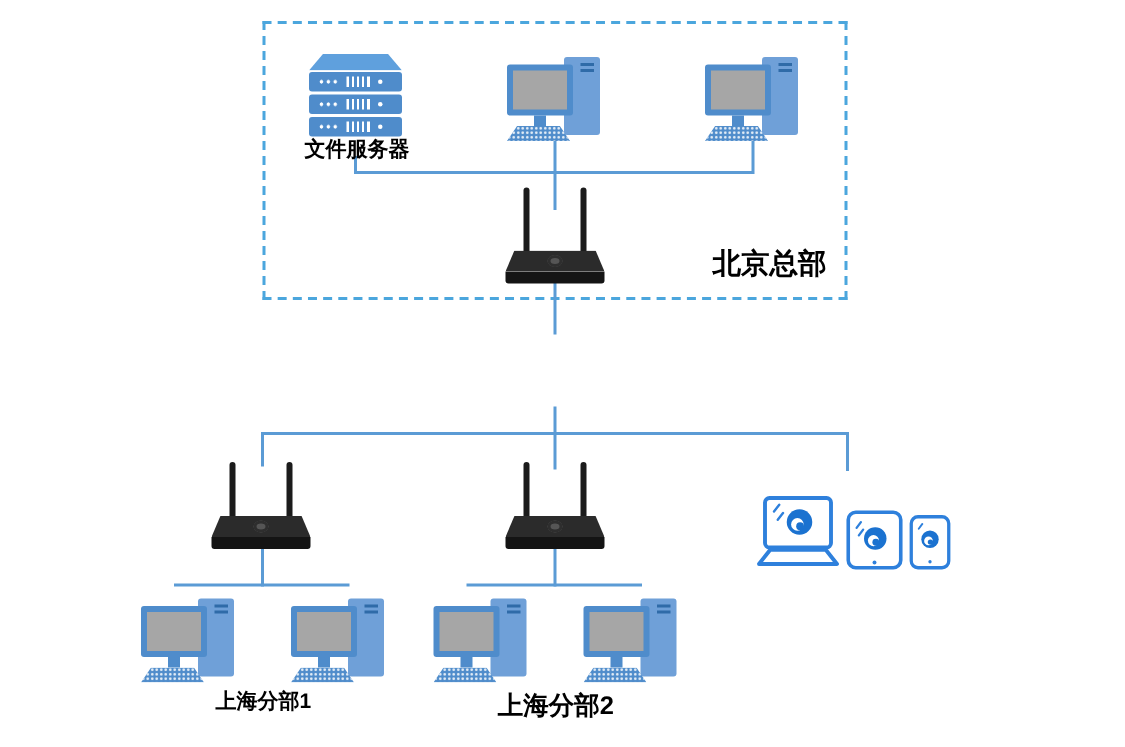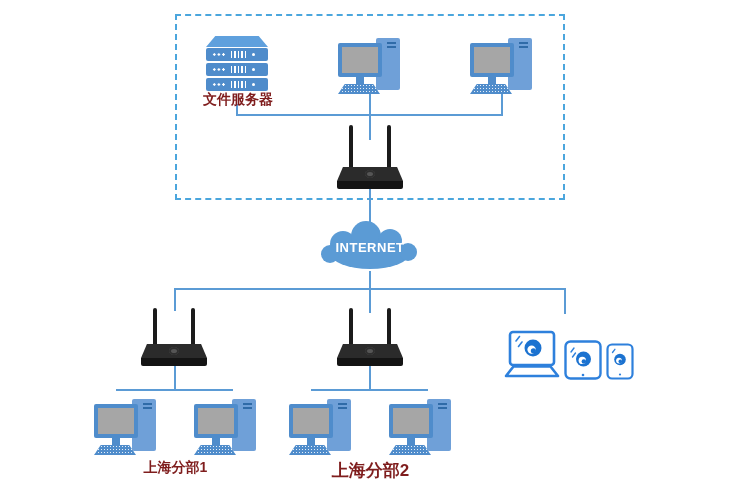--- a/index.html
+++ b/index.html
@@ -6,21 +6,21 @@
   #canvas{
     position:relative;width:750px;height:498px;background:#ffffff;overflow:hidden;
     font-family:"Liberation Sans",sans-serif;
   }
   .abs{position:absolute;}
   
   .line{position:absolute;background:#5B9BD5;}
   
   .hq-box{position:absolute;left:175px;top:14px;width:390px;height:186px;border:2px dashed #4BA6DD;box-sizing:border-box;}
   
-  .label{position:absolute;font-weight:bold;color:#7f1d1d;text-align:center;white-space:nowrap;}
+  .label{position:absolute;font-weight:bold;color:#000000;text-align:center;white-space:nowrap;}
   
   .pc{position:absolute;width:64px;height:56px;}
   .pc .tower{position:absolute;left:38px;top:0;width:24px;height:52px;background:#6FA0D8;border-radius:2px;}
   .pc .tower::before{content:"";position:absolute;top:4px;right:4px;width:9px;height:2px;background:#2F6BA8;box-shadow:0 4px 0 #2F6BA8;}
   .pc .monitor{position:absolute;left:0;top:5px;width:44px;height:34px;background:#4F8CCB;border-radius:2px;box-sizing:border-box;padding:4px;}
   .pc .screen{width:100%;height:100%;background:#A6A6A6;}
   .pc .stand{position:absolute;left:18px;top:39px;width:8px;height:7px;background:#4F8CCB;}
   .pc .kb{position:absolute;left:0;top:46px;width:42px;height:10px;
     background:radial-gradient(rgba(255,255,255,.85) .7px,transparent 1px) 0 0/3px 3px,#4F8CCB;
     clip-path:polygon(16% 0,84% 0,100% 100%,0 100%);}
@@ -120,34 +120,22 @@
     <div class="kb"></div>
   </div>
 
   <div class="router tall" style="left:337px;top:125px;height:64px;">
     <div class="ant a1"></div>
     <div class="ant a2"></div>
     <div class="rtop"></div>
     <div class="rfront"></div>
     <div class="led"></div>
   </div>
-
-  <div class="abs" style="left:315px;top:221px;">
-    <svg width="110" height="52" viewBox="0 0 110 52">
-      <g fill="#5B9BD5">
-        <ellipse cx="55" cy="32" rx="40" ry="16"></ellipse>
-        <circle cx="28" cy="23" r="13"></circle>
-        <circle cx="51" cy="15" r="15"></circle>
-        <circle cx="75" cy="20" r="12"></circle>
-        <circle cx="93" cy="31" r="9"></circle>
-        <circle cx="15" cy="33" r="9"></circle>
-      </g>
-      <text x="55" y="31" text-anchor="middle" fill="#ffffff" font-size="13" font-weight="bold" letter-spacing="0.5">INTERNET</text>
-    </svg>
-  </div>
+  <div class="label" style="left:475px;top:163px;font-size:19px;">北京总部</div>
+
 
   <div class="router short" style="left:141px;top:308px;height:58px;">
     <div class="ant a1"></div>
     <div class="ant a2"></div>
     <div class="rtop"></div>
     <div class="rfront"></div>
     <div class="led"></div>
   </div>
   <div class="pc" style="left:94px;top:399px;">
     <div class="tower"></div>

